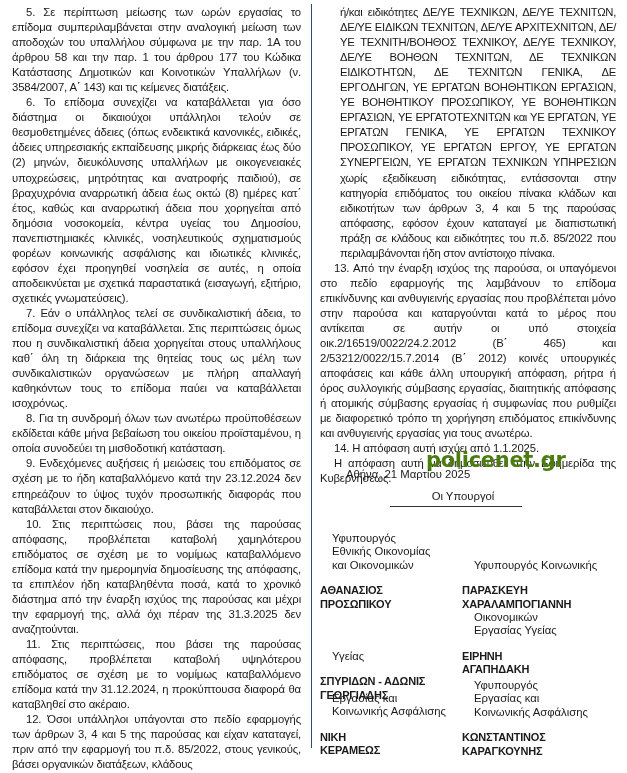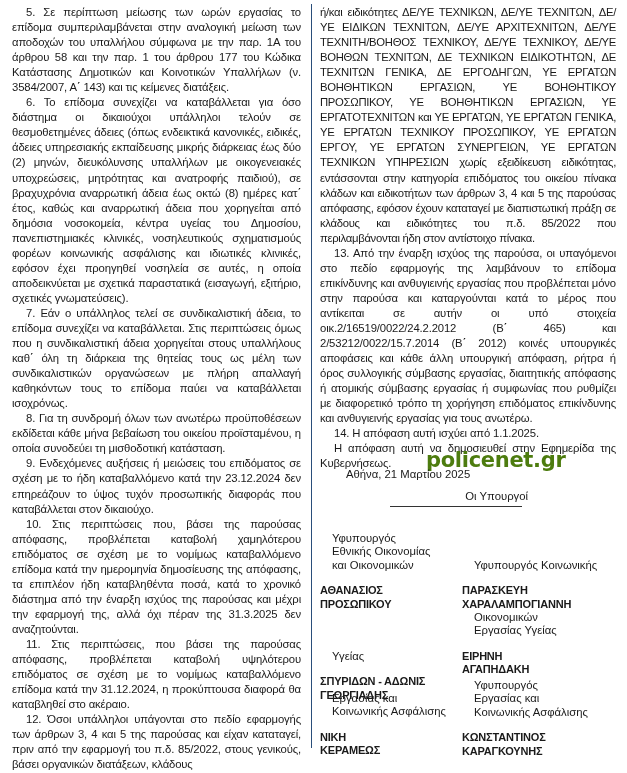--- a/index.html
+++ b/index.html
@@ -13,31 +13,31 @@
       font-size: 11.3px; line-height: 15.05px;
       text-align: justify; letter-spacing: -0.15px;
     }
     .col-left { left: 12px; width: 289px; }
     .col-right { left: 320px; width: 296px; }
     .divider {
       position: absolute; left: 311px; top: 4px; width: 1px; height: 744px;
       background: #2a4e7a;
     }
     .para { margin: 0; text-indent: 14px; }
-    .para.noindent { text-indent: 0; }
+    .para.noindent { text-indent: 0; margin-left: 20px; }
     .caps { letter-spacing: -0.3px; }
     .watermark {
       position: absolute; left: 426px; top: 448px;
       font-family: "DejaVu Sans", sans-serif; font-weight: bold;
       font-size: 21px; color: #4d7c0f; letter-spacing: -0.3px;
     }
     .date { position: absolute; left: 346px; top: 468px; font-size: 11.3px; }
     .ministers-title {
       position: absolute; left: 398px; top: 490px; width: 130px;
-      text-align: right; font-size: 11.3px;
+      text-align: center; font-size: 11.3px;
     }
     .ministers-rule {
       position: absolute; left: 390px; top: 506px; width: 132px; height: 1px; background: #333;
     }
     .sig { position: absolute; font-size: 11.3px; line-height: 13.4px; }
     .sig .role { margin: 12px; }
     .sig .name { margin: 4px 0 0 0; font-weight: bold; font-size: 11px; letter-spacing: -0.2px; }
   </style>
 </head>
 <body>

